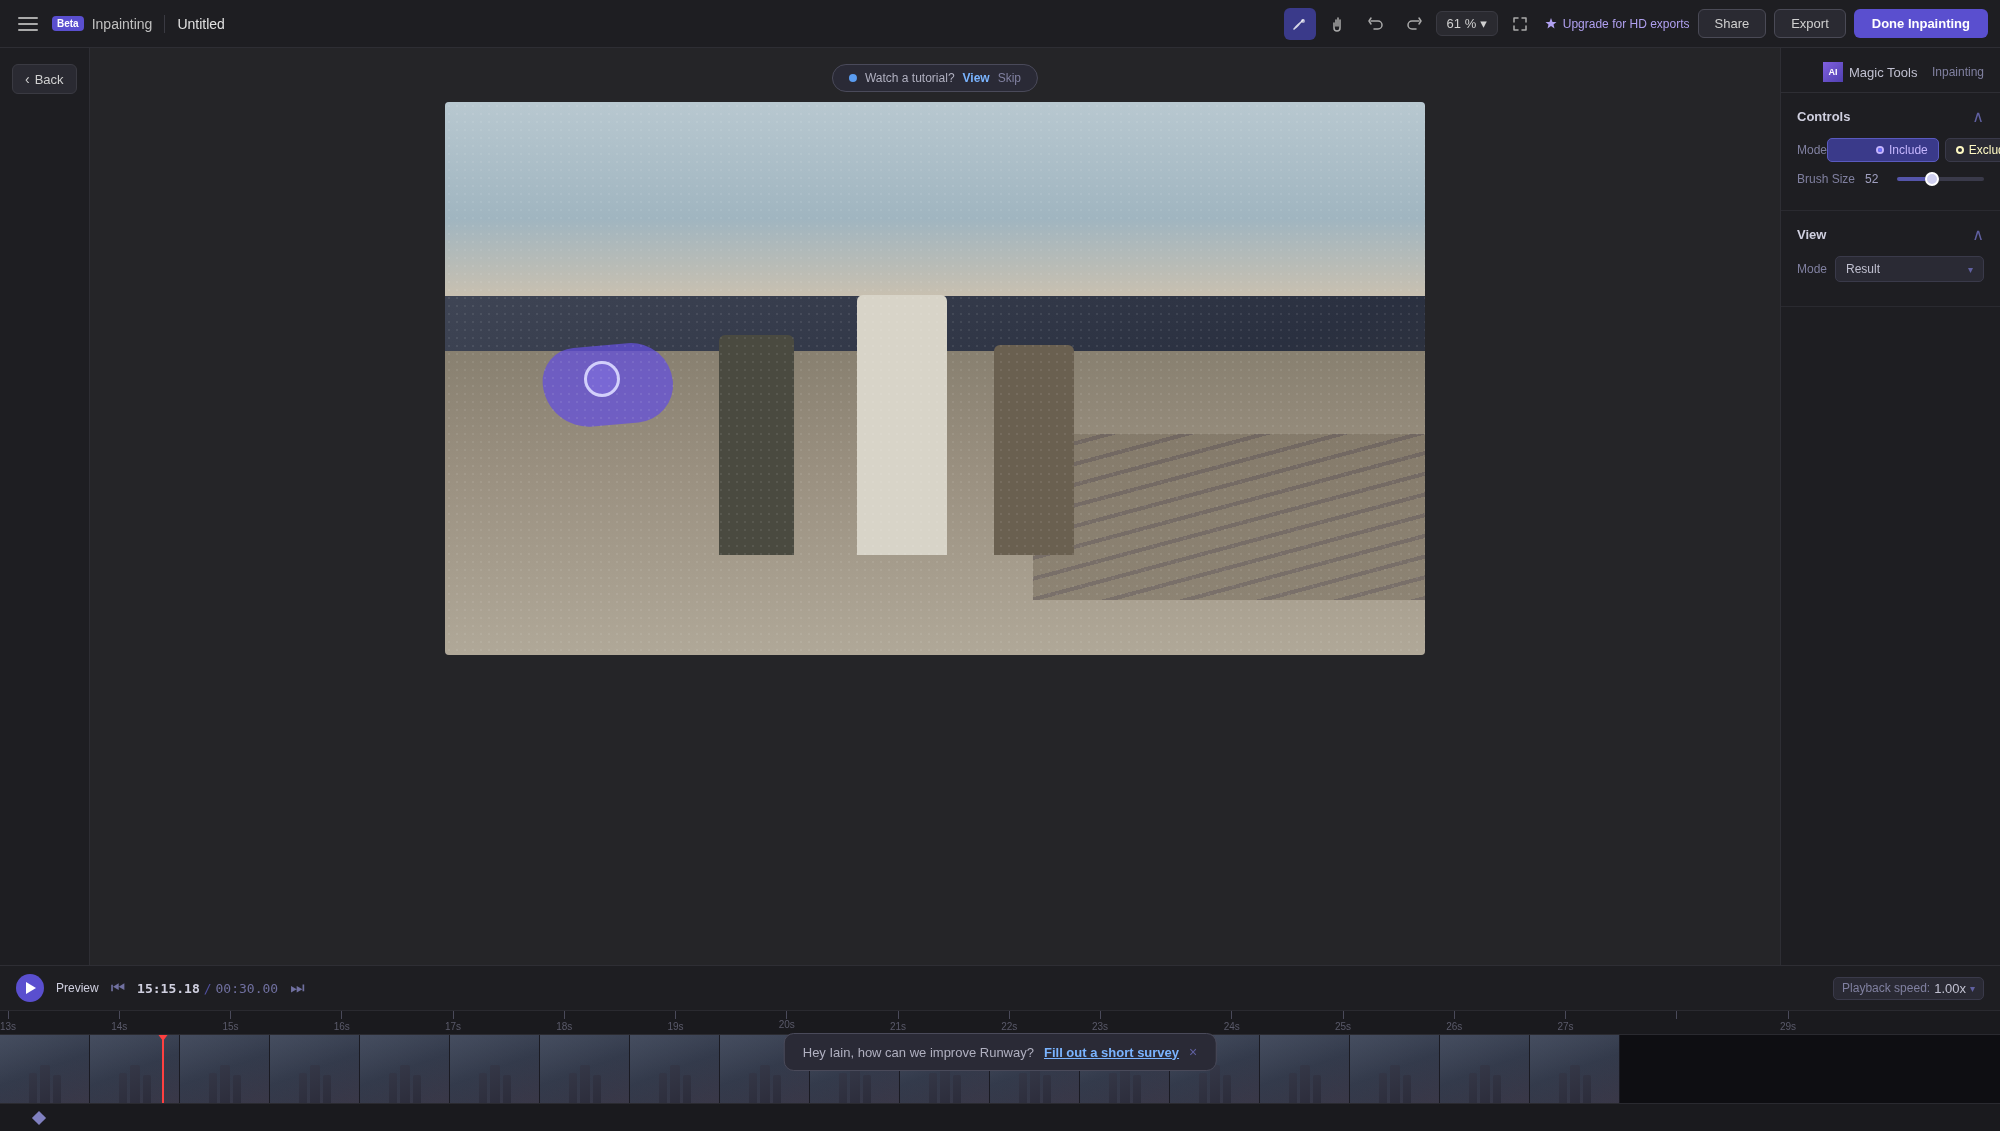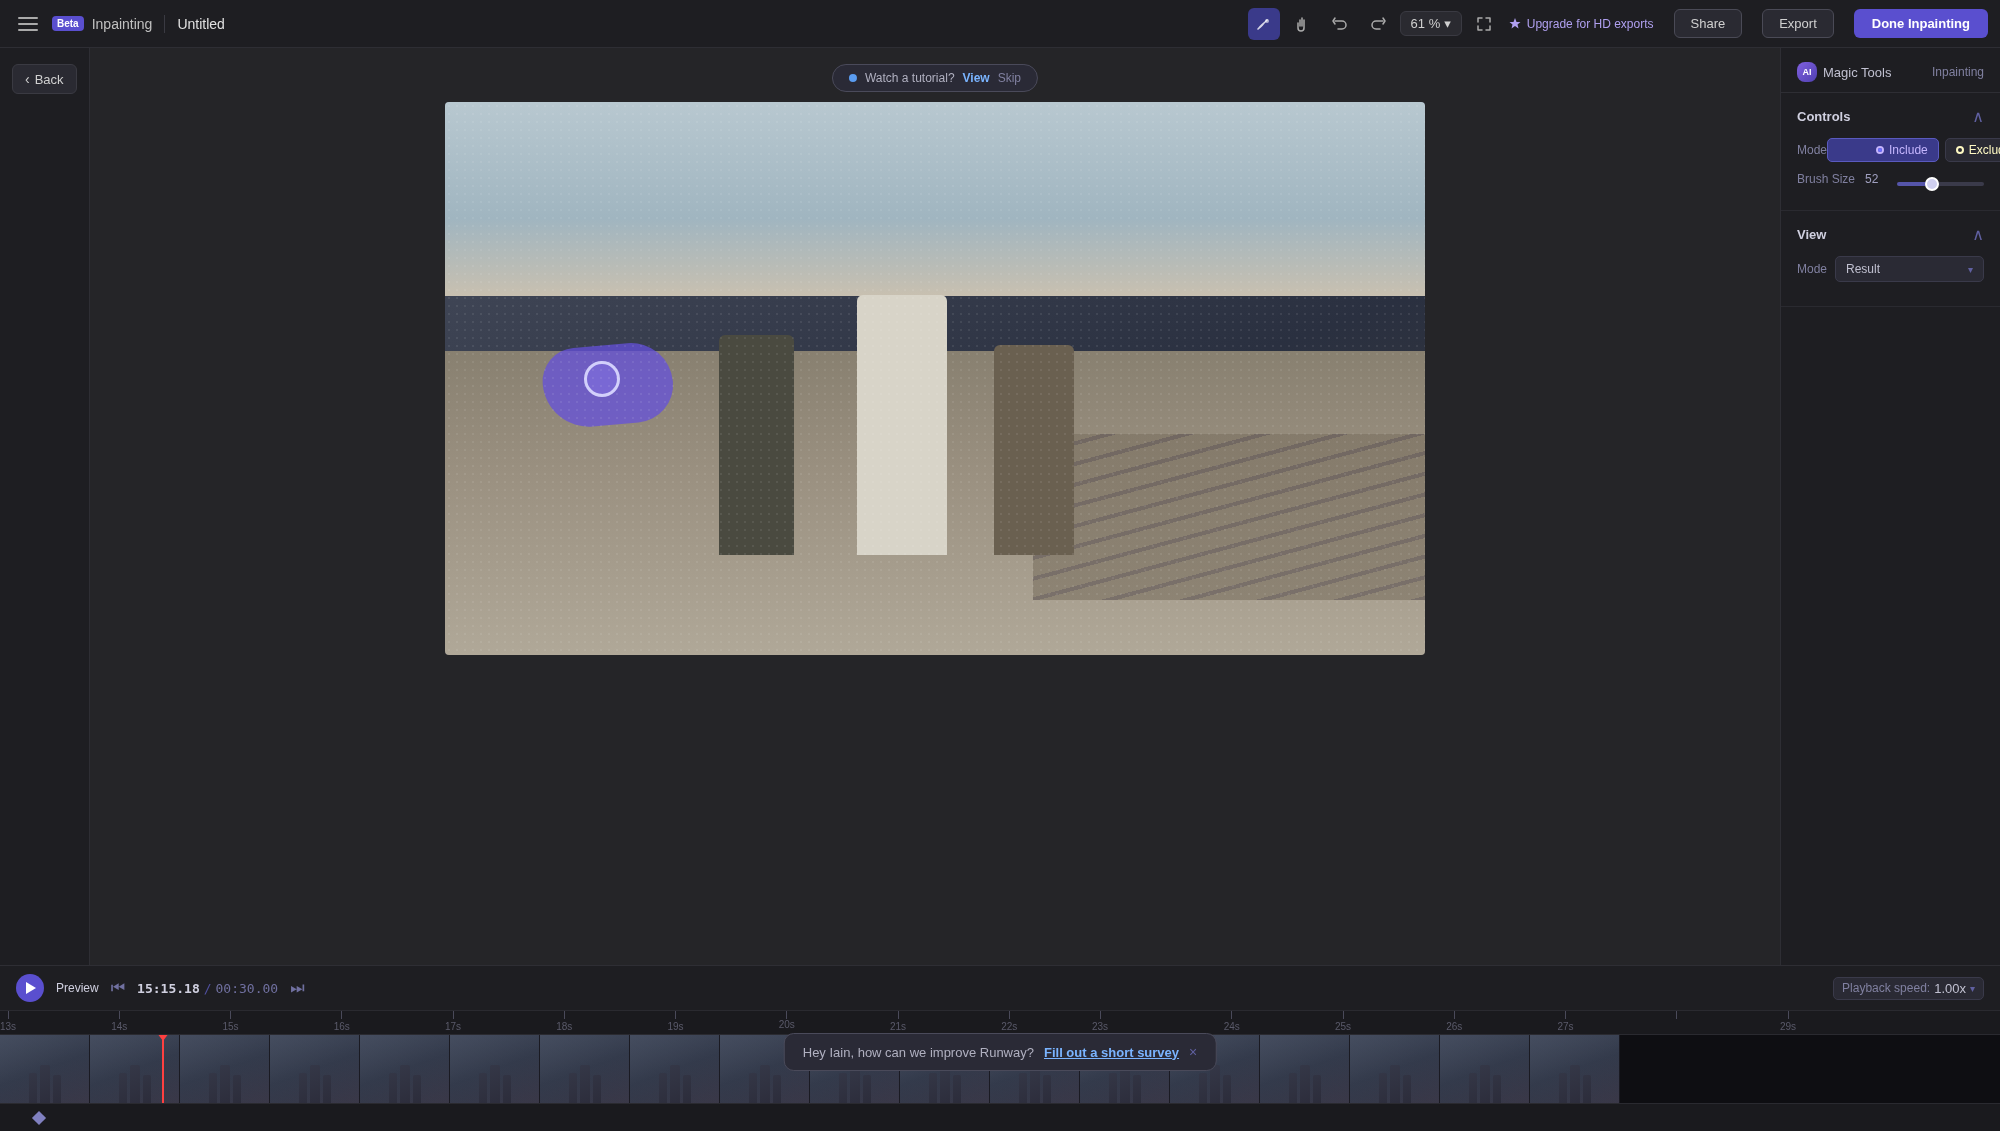--- a/index.html
+++ b/index.html
@@ -84,21 +84,21 @@
       border-radius: 6px;
       padding: 4px 10px;
       font-size: 13px;
       color: #d0d0d0;
       cursor: pointer;
       display: flex; align-items: center; gap: 4px;
     }
     .topbar-right {
       display: flex;
       align-items: center;
-      gap: 20px;
+      gap: 8px;
     }
     .upgrade-btn {
       display: flex; align-items: center; gap: 5px;
       color: #b0a0f0;
       font-size: 12px;
       cursor: pointer;
       background: none;
       border: none;
     }
     .share-btn {
@@ -335,23 +335,23 @@
     }
     .magic-tools-label {
       display: flex; align-items: center; gap: 6px;
       font-size: 13px;
       color: #c0c0d0;
       font-weight: 500;
     }
     .ai-badge {
       width: 20px; height: 20px;
       background: linear-gradient(135deg, #8060e0, #5040b0);
-      border-radius: 8px;
+      border-radius: 0;
       display: flex; align-items: center; justify-content: center;
-      font-size: 9px; color: #fff; font-weight: 700;
+      font-size: 9px; color: #fff; font-weight: 700; margin-left: 26px;
     }
     .inpainting-label {
       font-size: 12px;
       color: #8080a0;
     }
     .panel-section {
       padding: 14px 16px;
       border-bottom: 1px solid #2a2a30;
     }
     .section-header {
@@ -820,21 +820,21 @@
           </div>
           <div class="mode-option">
             <div class="radio-dot"></div>
             <span>Exclude</span>
           </div>
         </div>
       </div>
 
       <div class="control-row">
         <span class="control-label">Brush Size</span>
-        <div class="brush-size-row" style="flex:1; margin-left: 10px; align-items: flex-end;">
+        <div class="brush-size-row" style="flex:1; margin-left: 10px;">
           <span class="brush-size-value">52</span>
           <div class="brush-size-slider">
             <div class="brush-size-thumb"></div>
           </div>
         </div>
       </div>
     </div>
 
     <div class="panel-section">
       <div class="section-header">

